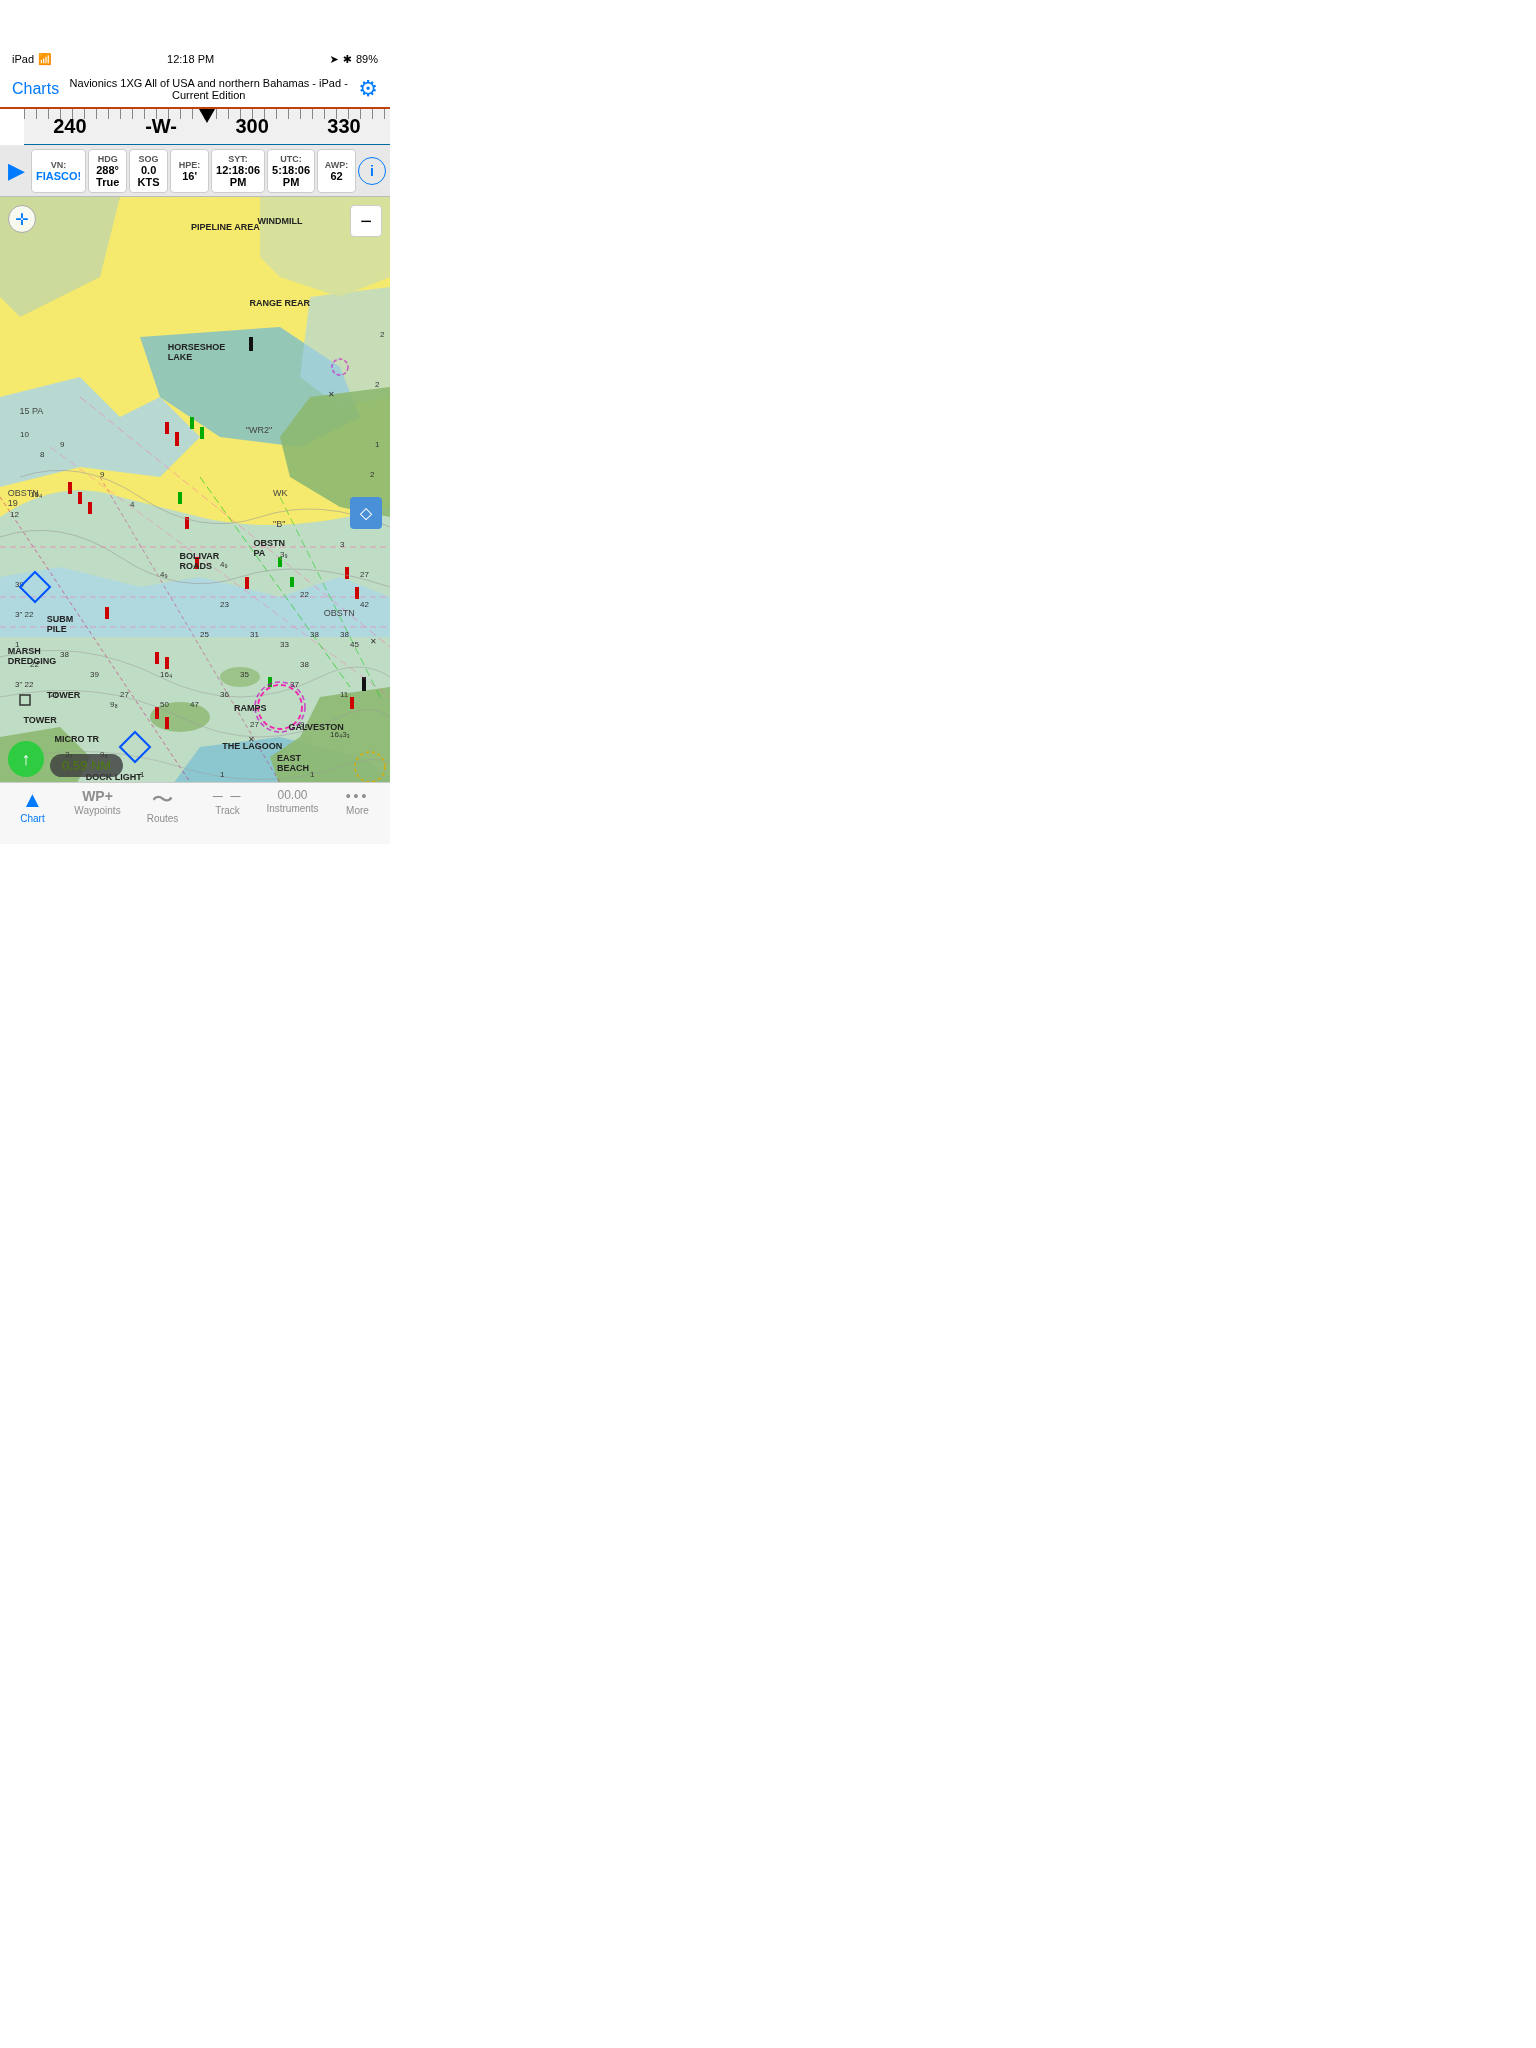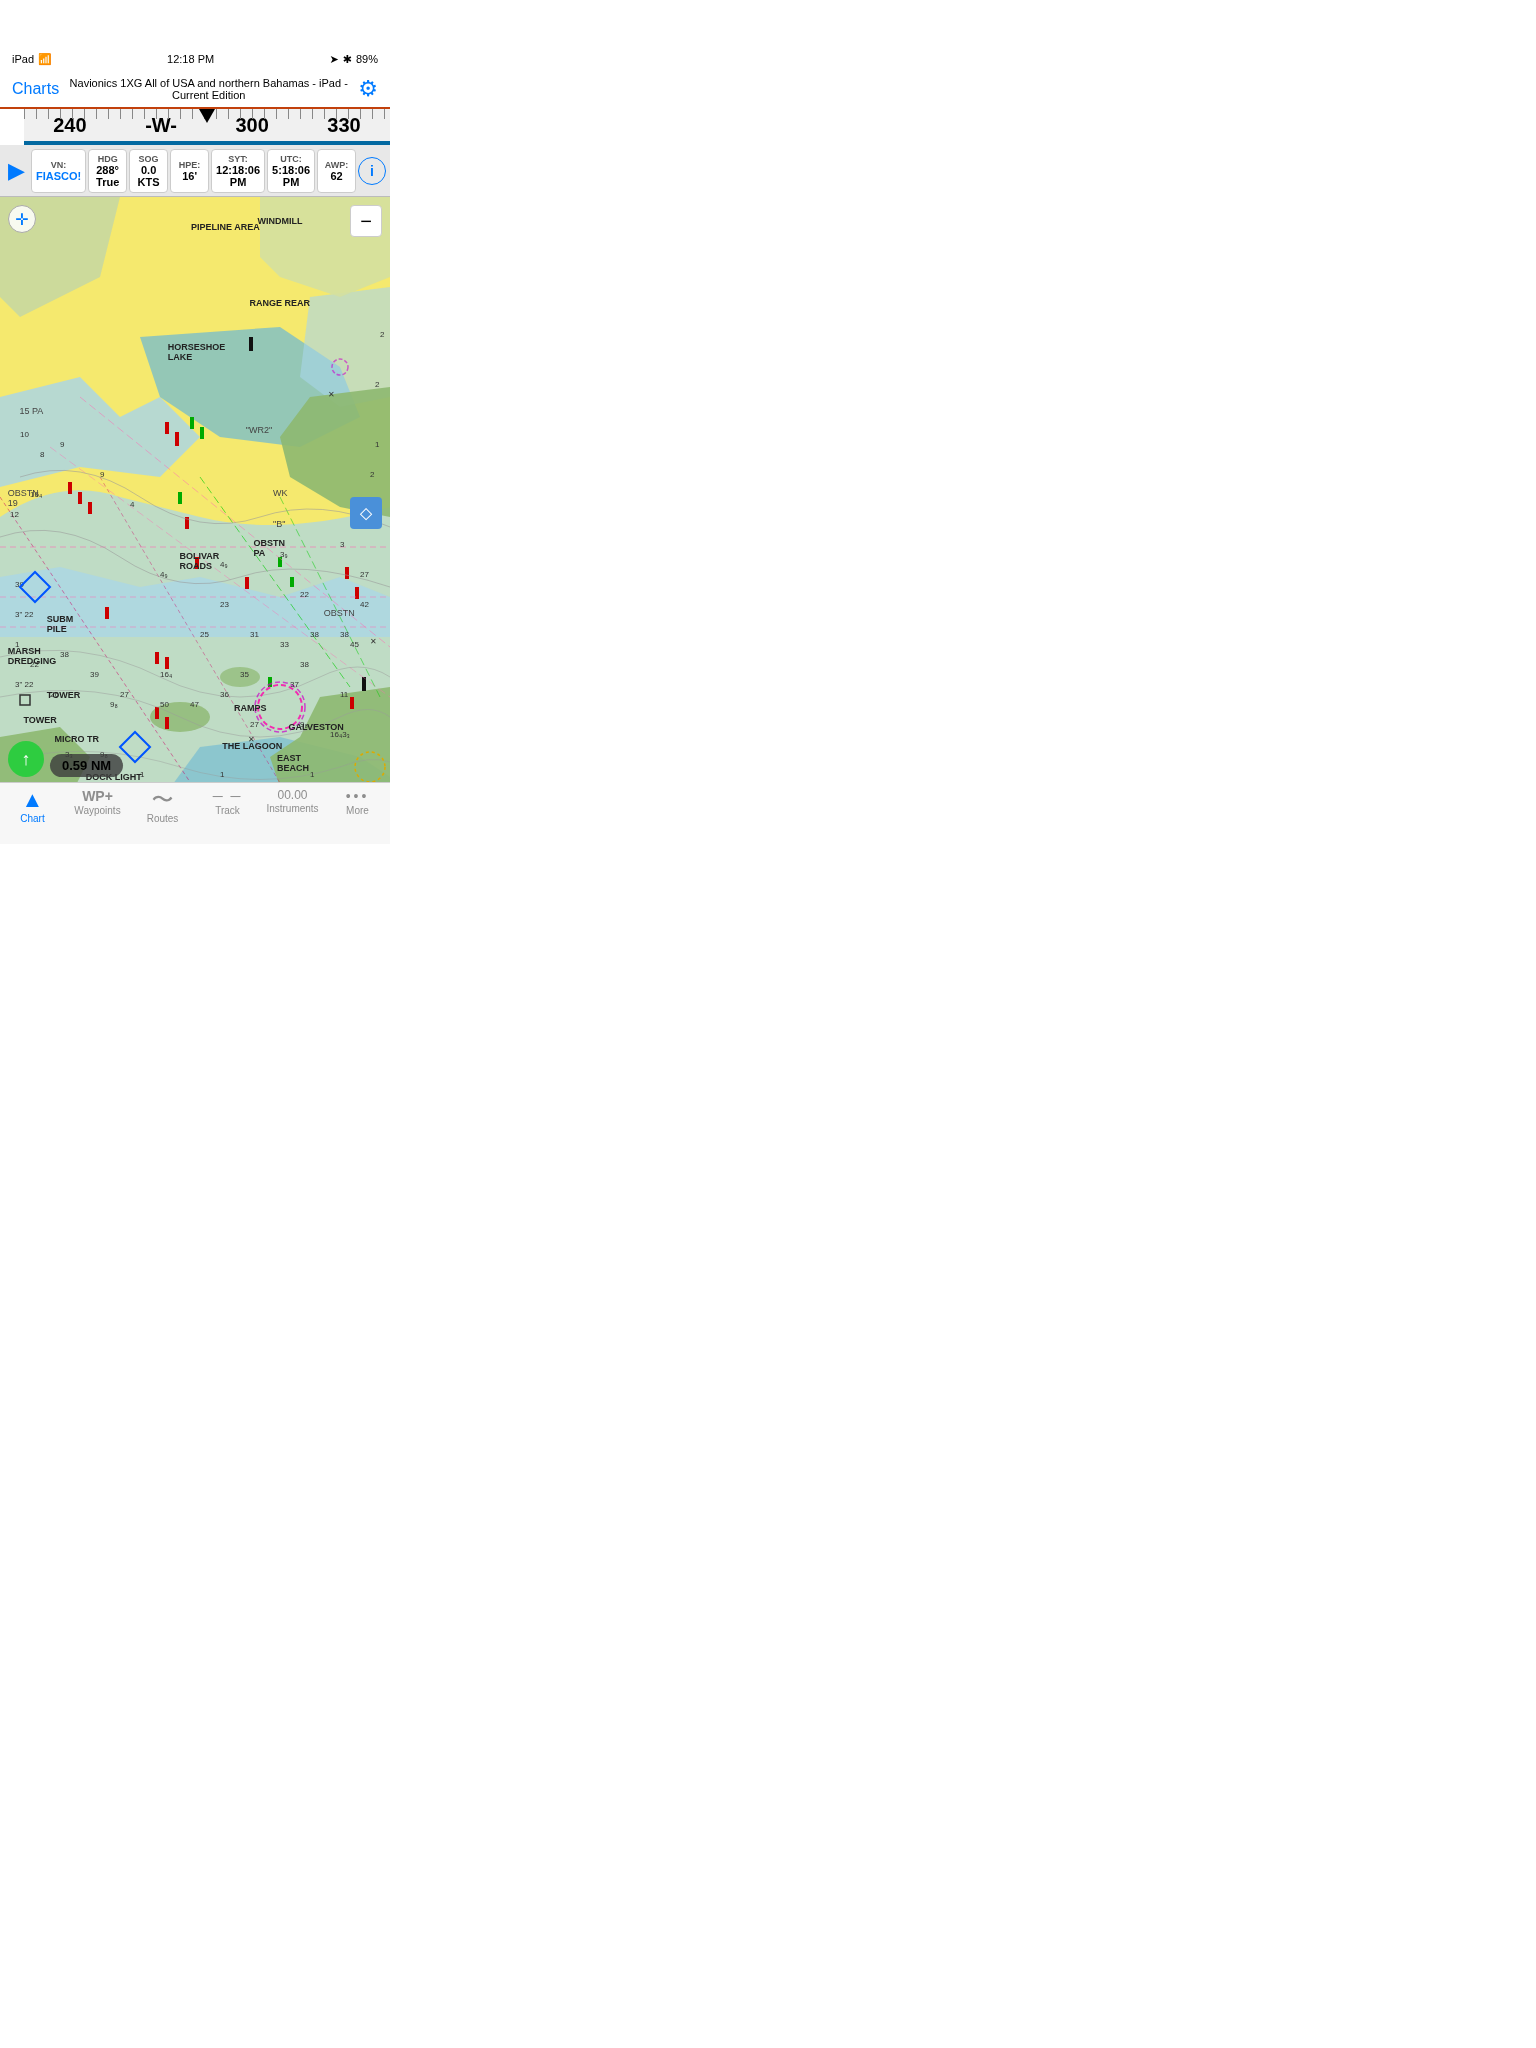--- a/index.html
+++ b/index.html
@@ -18,21 +18,21 @@
     .nav-bar {
       display: flex; justify-content: space-between; align-items: center;
       padding: 4px 12px; background: #fff; border-bottom: 2px solid #c2410c; height: 38px;
     }
     .nav-charts { color: #007AFF; font-size: 16px; font-weight: 400; }
     .nav-title { font-size: 11px; font-weight: 500; text-align: center; flex: 1; padding: 0 8px; color: #000; }
     .nav-gear { font-size: 22px; color: #007AFF; }
 
     
     .compass-bar {
-      background: #f0f0f0; border-bottom: 4px solid #0369a1; height: 36px;
+      background: #f0f0f0; border-bottom: 1px solid #0369a1; height: 36px;
       display: flex; align-items: center; justify-content: space-around;
       font-size: 20px; font-weight: 700; color: #000; position: relative; margin-left: 24px;
     }
     .compass-triangle {
       position: absolute; top: 0; left: 50%; transform: translateX(-50%);
       width: 0; height: 0;
       border-left: 8px solid transparent; border-right: 8px solid transparent;
       border-top: 14px solid #000;
     }
     .compass-tick-area {
@@ -81,22 +81,22 @@
       width: 28px; height: 28px; background: rgba(255,255,255,0.85); border-radius: 50%;
       border: 1px solid #aaa; display: flex; align-items: center; justify-content: center; font-size: 18px; color: #007AFF;
     }
     .nav-up-btn {
       position: absolute; bottom: 52px; left: 8px;
       width: 36px; height: 36px; background: #2ecc40; border-radius: 50%;
       display: flex; align-items: center; justify-content: center; color: #fff; font-size: 18px; font-weight: 700;
     }
     .distance-badge {
       position: absolute; bottom: 52px; left: 50px;
-      background: rgba(60,60,60,0.8); color: #000000; border-radius: 12px;
-      padding: 4px 12px; font-size: 13px; font-weight: 700;
+      background: rgba(60,60,60,0.8); color: #4d7c0f; border-radius: 12px;
+      padding: 4px 12px; font-size: 13px; font-weight: 400;
     }
     .info-badge-bottom {
       position: absolute; bottom: 8px; right: 8px;
       width: 28px; height: 28px; border-radius: 50%; border: 1.5px solid #007AFF;
       color: #007AFF; display: flex; align-items: center; justify-content: center; font-size: 14px; font-weight: 700;
       background: rgba(255,255,255,0.8);
     }
 
     
     .tab-bar {

